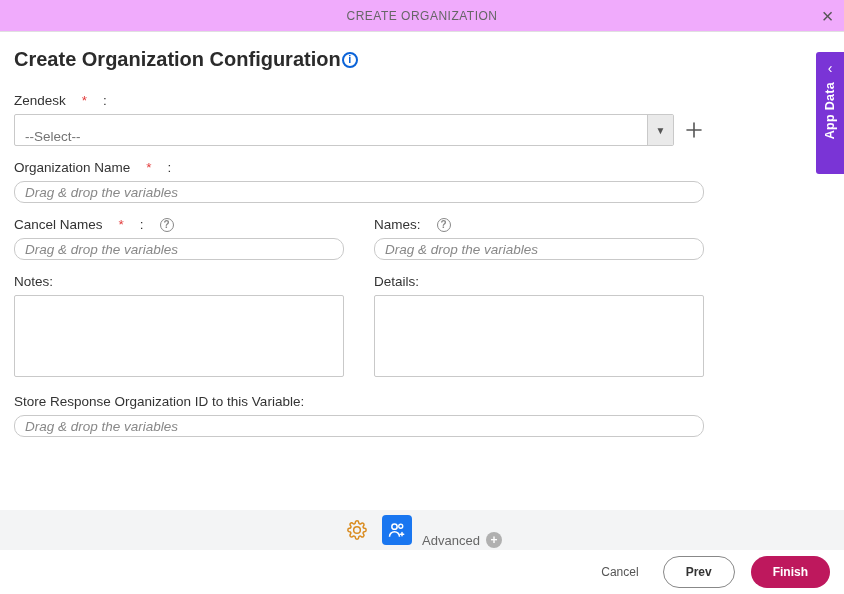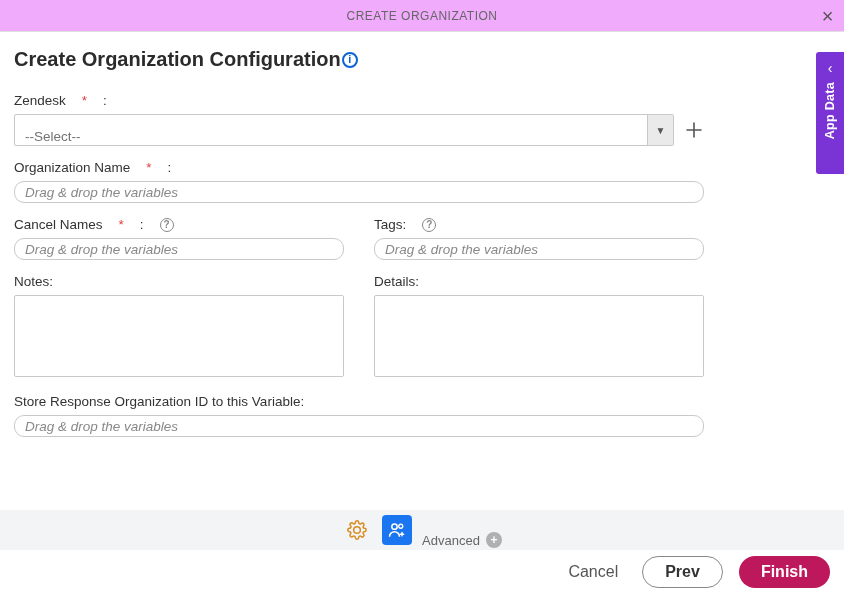--- a/index.html
+++ b/index.html
@@ -236,21 +236,21 @@
     align-items: center;
     justify-content: flex-end;
     gap: 16px;
     padding-right: 14px;
     background: #fff;
   }
   .btn {
     height: 32px;
     padding: 0 22px;
     border-radius: 16px;
-    font-size: 16px;
+    font-size: 12px;
     font-weight: 600;
     cursor: pointer;
     border: none;
     display: inline-flex;
     align-items: center;
     justify-content: center;
   }
   .btn-link {
     background: none;
     border: none;
@@ -317,21 +317,21 @@
       <div class="form-label">
         <span>Cancel Names</span>
         <span class="required"> *</span>
           <span>:</span>
         <span class="help-icon">?</span>
       </div>
       <input type="text" class="text-input" placeholder="Drag &amp; drop the variables" style="">
     </div>
     <div class="col form-group">
       <div class="form-label">
-        <span>Tags:</span>
+        <span>Names:</span>
         <span class="help-icon">?</span>
       </div>
       <input type="text" class="text-input" placeholder="Drag &amp; drop the variables" style="">
     </div>
   </div>
 
   <div class="two-col form-wide">
     <div class="col form-group">
       <div class="form-label">Notes:</div>
       <textarea class="textarea" style=""></textarea>

